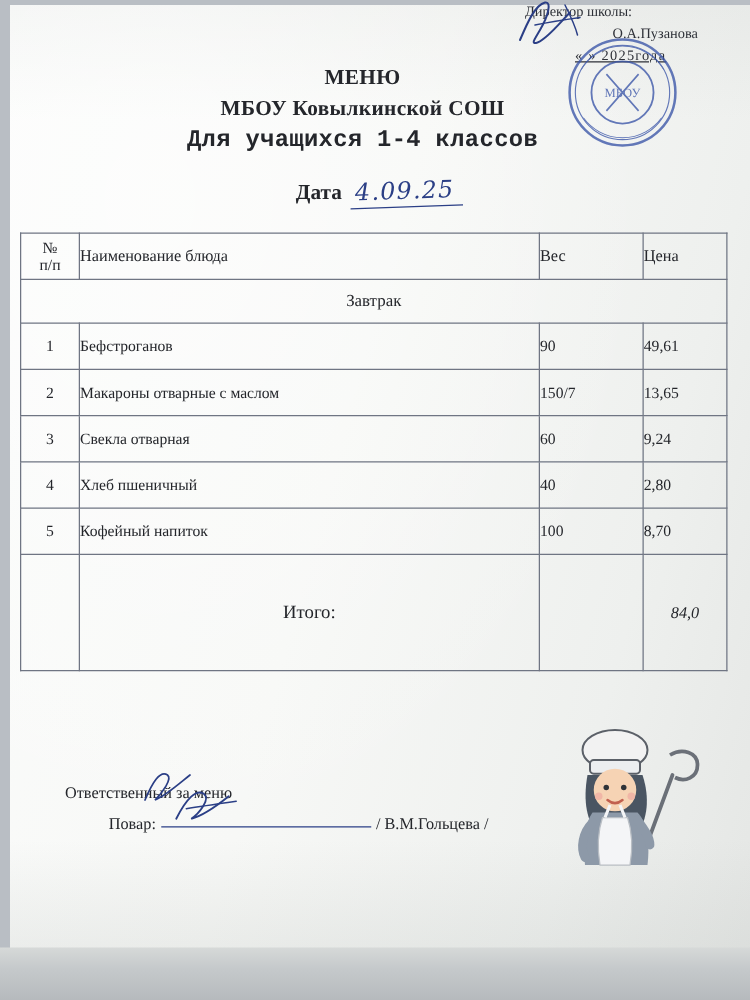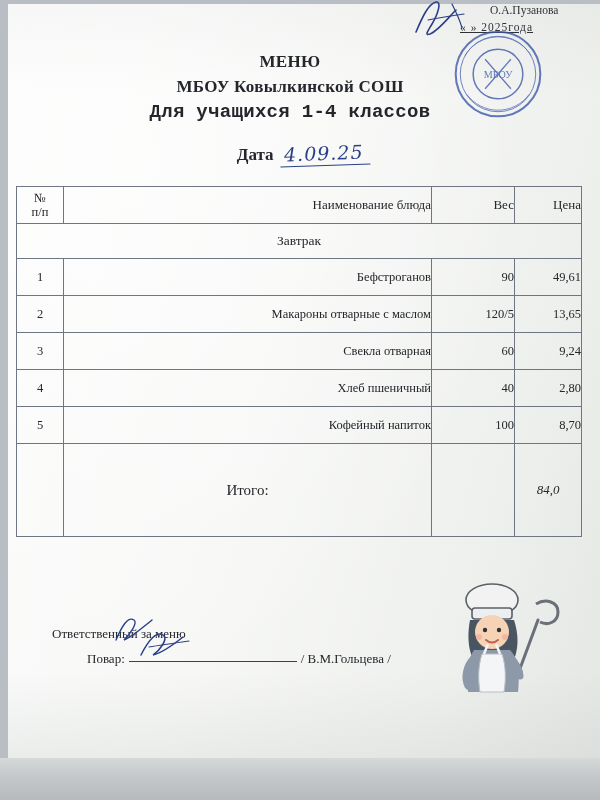--- a/index.html
+++ b/index.html
@@ -154,23 +154,23 @@
     border: 1px solid #6f7583;
     padding: 0;
     font-weight: normal;
     vertical-align: middle;
   }
   .tbl th {
     height: 36px;
     font-size: 13px;
   }
   .c-num { width: 46px; text-align: center; }
-  .c-name { text-align: right; }
-  .c-weight { width: 82px; text-align: right; margin-top: 25px; }
-  .c-price { width: 66px; text-align: right; }
+  .c-name { text-align: left; }
+  .c-weight { width: 82px; text-align: left; margin-top: 25px; }
+  .c-price { width: 66px; text-align: left; }
   .row-h { height: 37px; }
   .meal-head {
     height: 34px;
     text-align: center;
     font-weight: bold;
     font-size: 13.5px;
   }
   .hdr-num {
     line-height: 1.15;
     font-size: 12.5px;
@@ -240,20 +240,21 @@
 <body>
 
 <div class="page">
 
   <div class="paper-shade"></div>
   <div class="edge-left"></div>
   <div class="edge-top"></div>
   <div class="edge-bottom"></div>
 
   <div class="approve-block">
+    <div class="line">Директор школы:</div>
     <div class="line indent">О.А.Пузанова</div>
     <div class="line year quotes">«    »                    2025года</div>
   </div>
 
   <svg class="hand-sign" viewBox="0 0 70 42">
     <path d="M8 34 C14 20, 20 6, 28 4 C34 3, 30 16, 24 26 C20 33, 16 38, 22 36 C30 33, 40 20, 48 12" fill="none" stroke="#2b3f86" stroke-width="1.6" stroke-linecap="round"></path>
     <path d="M20 22 C30 20, 42 18, 56 16" fill="none" stroke="#2b3f86" stroke-width="1.2" stroke-linecap="round"></path>
     <path d="M44 6 C48 14, 52 22, 54 30" fill="none" stroke="#2b3f86" stroke-width="1.2" stroke-linecap="round"></path>
   </svg>
 
@@ -299,21 +300,21 @@
 
       <tr class="row-h">
         <td class="c-num">1</td>
         <td class="c-name">Бефстроганов</td>
         <td class="c-weight">90</td>
         <td class="c-price">49,61</td>
       </tr>
       <tr class="row-h">
         <td class="c-num">2</td>
         <td class="c-name">Макароны отварные с маслом</td>
-        <td class="c-weight">120/5</td>
+        <td class="c-weight">150/7</td>
         <td class="c-price">13,65</td>
       </tr>
       <tr class="row-h">
         <td class="c-num">3</td>
         <td class="c-name">Свекла отварная</td>
         <td class="c-weight">60</td>
         <td class="c-price">9,24</td>
       </tr>
       <tr class="row-h">
         <td class="c-num">4</td>

